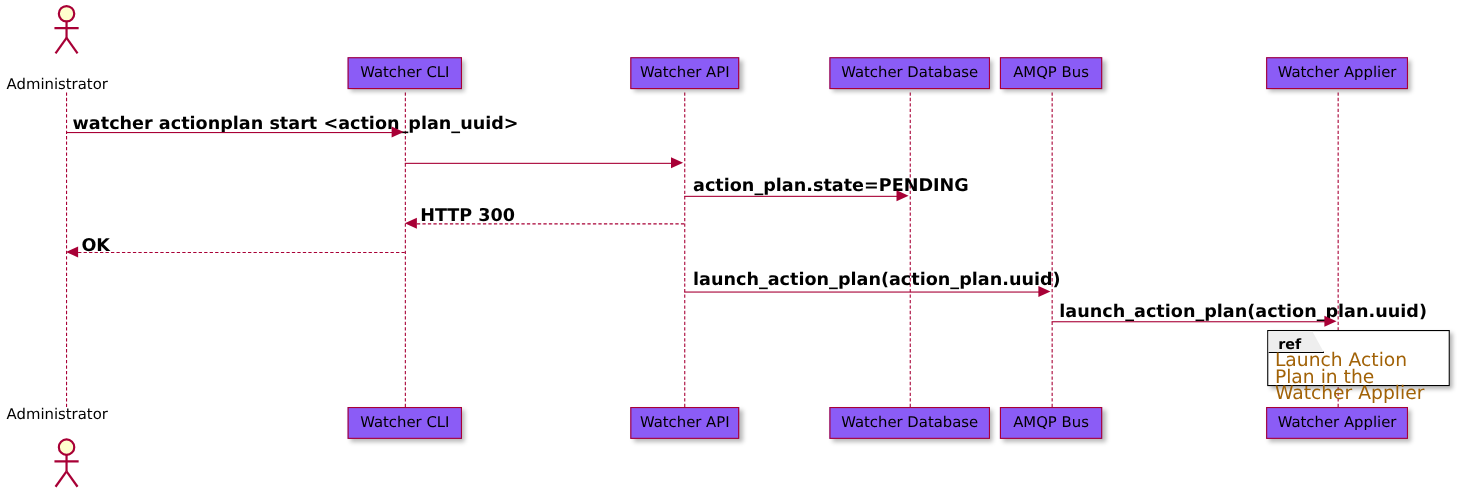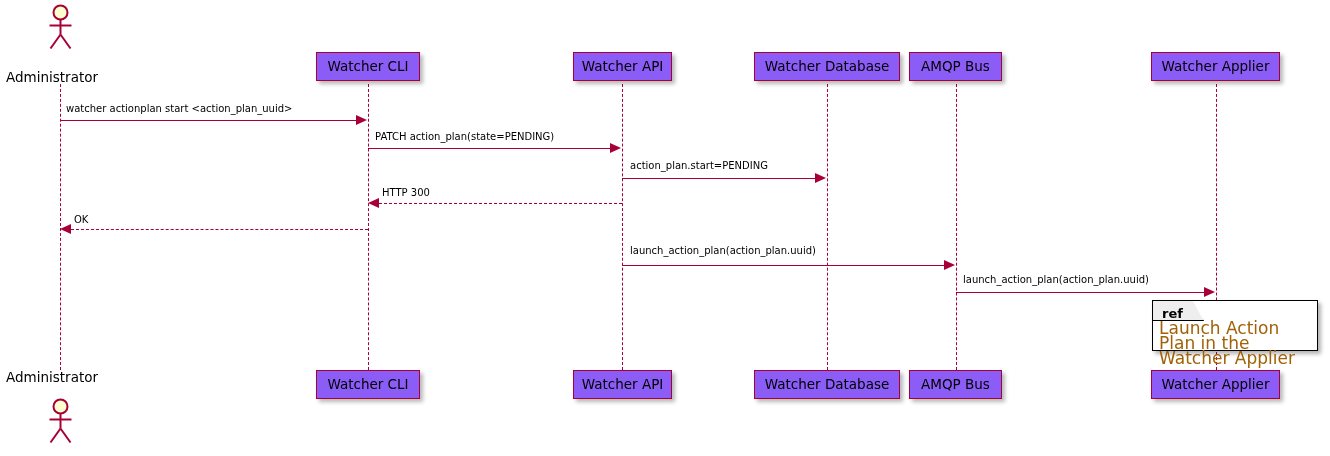--- a/index.html
+++ b/index.html
@@ -61,24 +61,25 @@
   .msg-line {
     position: absolute;
     height: 0;
     border-top: 1.5px solid #A80036;
   }
   .msg-line.dashed {
     border-top: 1.5px dashed #A80036;
   }
   .msg-label {
     position: absolute;
-    font-size: 10px;
+    font-size: 16px;
     color: #000000;
     white-space: nowrap;
     line-height: 1;
+    font-weight: bold;
   }
   .arrowhead {
     position: absolute;
     width: 0;
     height: 0;
   }
   .arrowhead.right {
     border-top: 5px solid transparent;
     border-bottom: 5px solid transparent;
     border-left: 11px solid #A80036;
@@ -163,25 +164,24 @@
     <span>AMQP Bus</span>
   </div>
   <div class="participant" style="left:1151px; top:52px; width:129px;">
     <span>Watcher Applier</span>
   </div>
 
   <div class="msg-label" style="left:66px; top:104px;">watcher actionplan start &lt;action_plan_uuid&gt;</div>
   <div class="msg-line" style="left:60px; top:120px; width:297px;"></div>
   <div class="arrowhead right" style="left:356px; top:115px;"></div>
 
-  <div class="msg-label" style="left:375px; top:132px;">PATCH action_plan(state=PENDING)</div>
   <div class="msg-line" style="left:368px; top:148px; width:243px;"></div>
   <div class="arrowhead right" style="left:610px; top:143px;"></div>
 
-  <div class="msg-label" style="left:630px; top:161px;">action_plan.start=PENDING</div>
+  <div class="msg-label" style="left:630px; top:161px;">action_plan.state=PENDING</div>
   <div class="msg-line" style="left:622px; top:178px; width:194px;"></div>
   <div class="arrowhead right" style="left:815px; top:173px;"></div>
 
   <div class="msg-label" style="left:382px; top:188px;">HTTP 300</div>
   <div class="msg-line dashed" style="left:379px; top:203px; width:243px;"></div>
   <div class="arrowhead left" style="left:368px; top:198px;"></div>
 
   <div class="msg-label" style="left:74px; top:215px;">OK</div>
   <div class="msg-line dashed" style="left:71px; top:229px; width:297px;"></div>
   <div class="arrowhead left" style="left:60px; top:224px;"></div>

